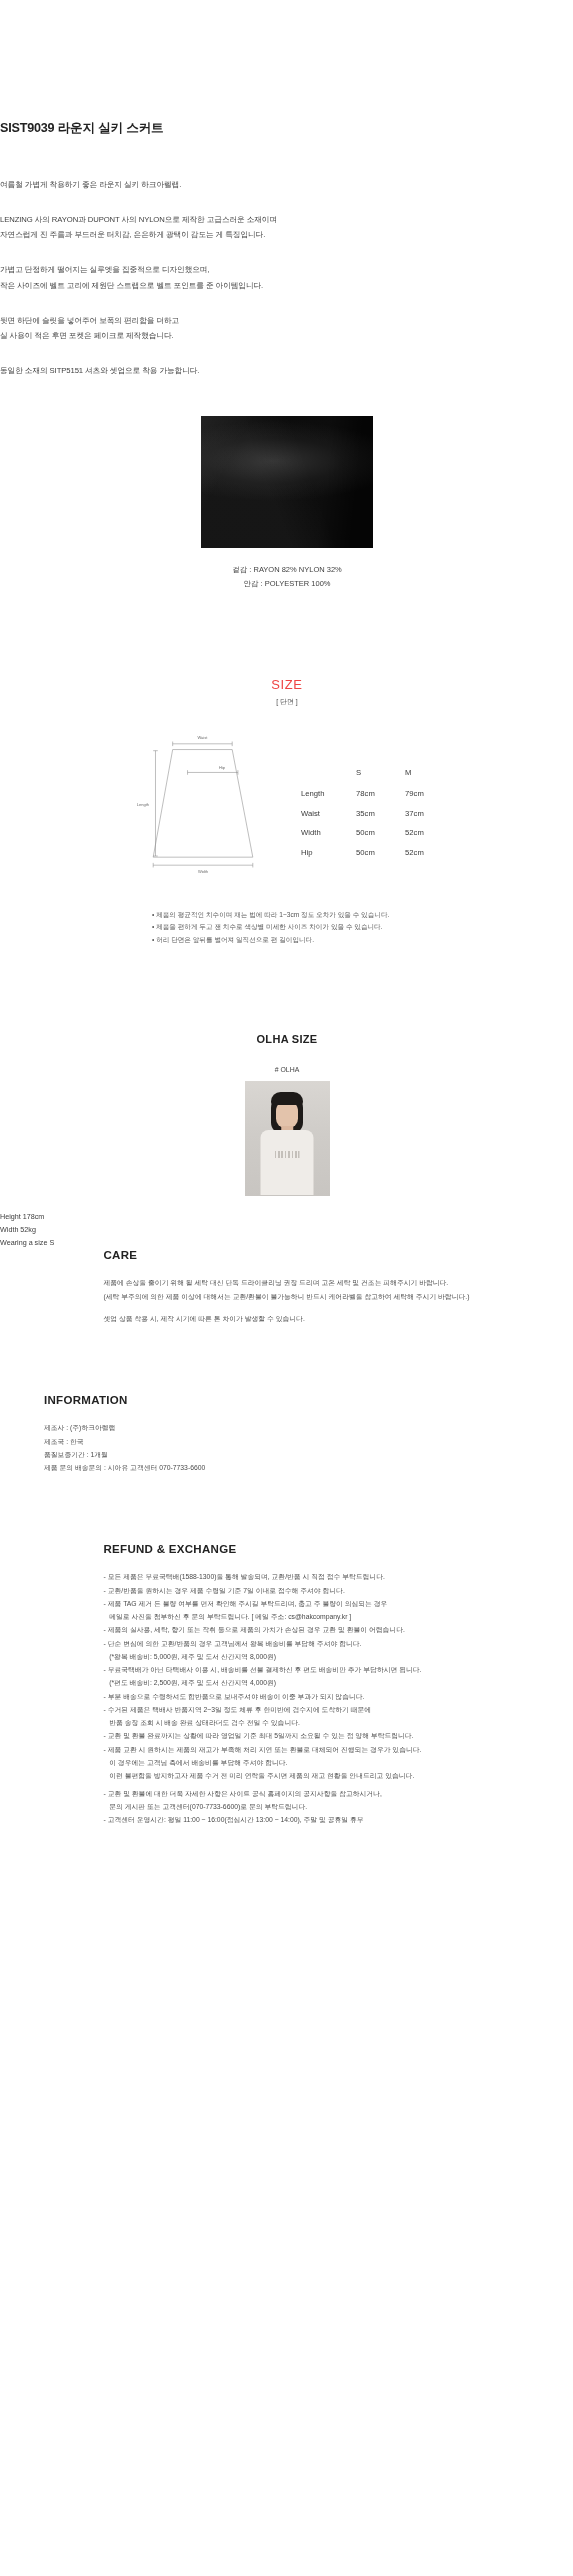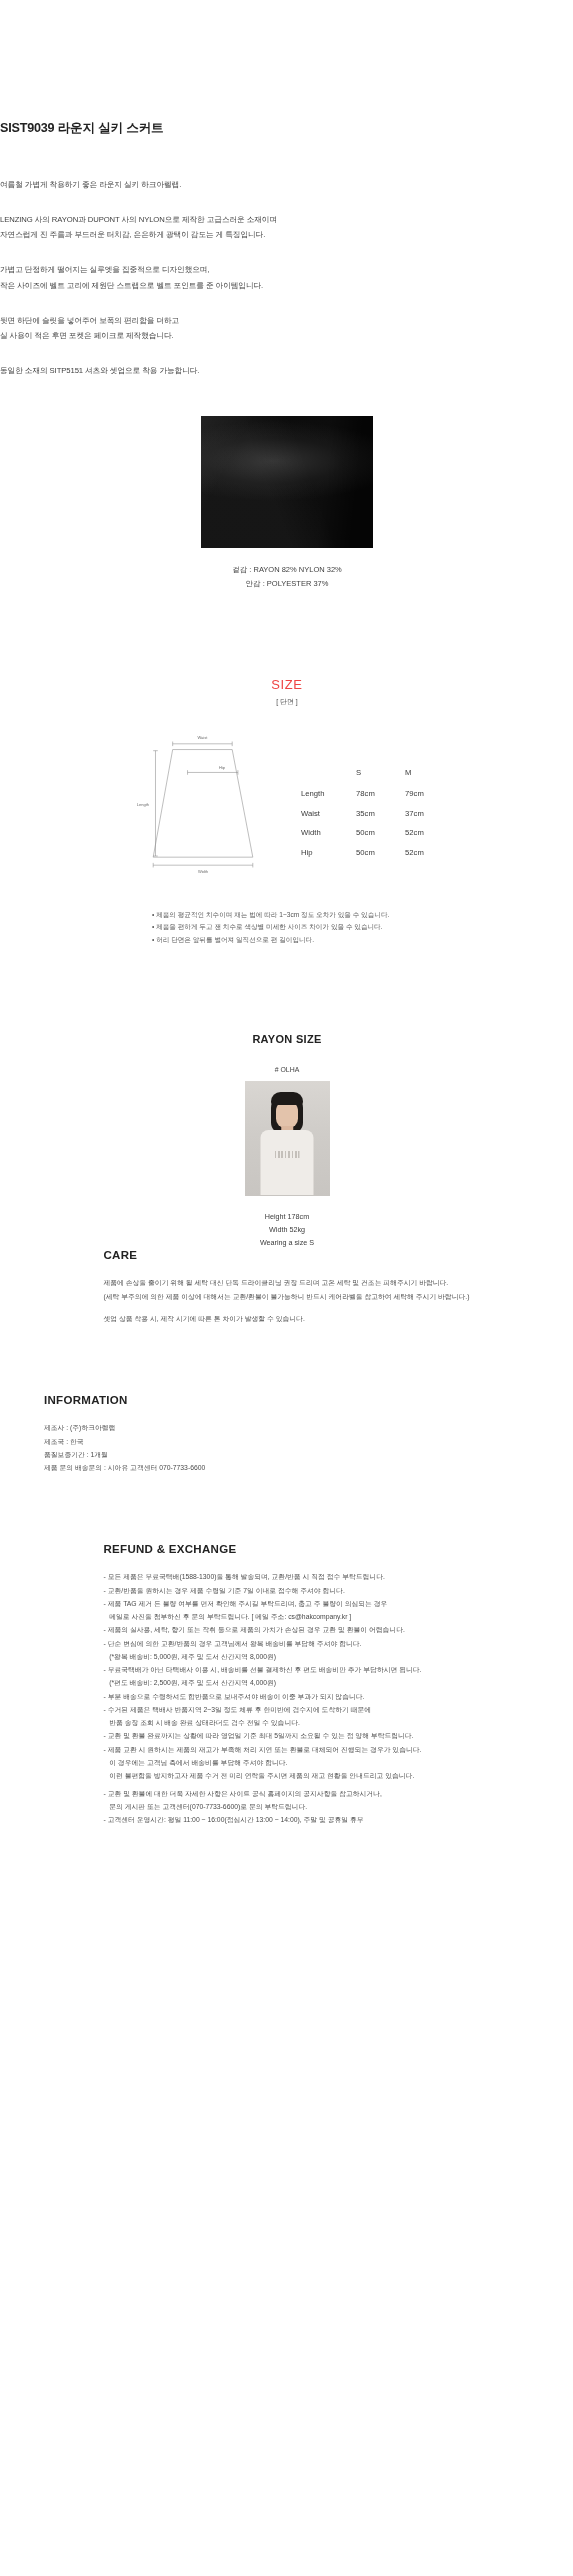--- a/index.html
+++ b/index.html
@@ -204,21 +204,21 @@
     transform: translateX(-50%);
     width: 25px; height: 6.9px;
     background: repeating-linear-gradient(90deg,#b9b4ae 0 1.7px, transparent 1.7px 3.4px);
     opacity: .8;
   }
   .model-specs {
     margin-top: 13.8px;
     font-size: 7.2px;
     line-height: 1.85;
     color: #3b3b3b;
-    text-align: center;
+    text-align: left;
   }
 
   
   .section {
     width: 367px;
     margin: 0 auto;
   }
   .sec-care { }
   .sec-info { margin-top: 69px; margin-left: 44px; }
   .sec-refund { margin-top: 69px; padding-bottom: 103px; }
@@ -257,21 +257,21 @@
     <p class="intro-para" style="white-space:pre-line;">뒷면 하단에 슬릿을 넣어주어 보폭의 편리함을 더하고
 실 사용이 적은 후면 포켓은 페이크로 제작했습니다.</p>
     <p class="intro-para" style="white-space:pre-line;">동일한 소재의 SITP5151 셔츠와 셋업으로 착용 가능합니다.</p>
   </div>
 
   <div class="fabric-wrap">
     <div class="fabric-img"></div>
   </div>
   <div class="fabric-caption">
     <div>겉감 : RAYON 82% NYLON 32%</div>
-    <div>안감 : POLYESTER 37%</div>
+    <div>안감 : POLYESTER 100%</div>
   </div>
 
   <div class="size-section">
     <div class="size-heading">SIZE</div>
     <div class="size-sub">[ 단면 ]</div>
 
     <div class="size-body">
       <div class="diagram">
         <svg width="166" height="149" viewBox="0 0 290 260">
 
@@ -333,21 +333,21 @@
     </div>
 
     <div class="size-notes">
       <div>• 제품의 평균적인 치수이며 재는 법에 따라 1~3cm 정도 오차가 있을 수 있습니다.</div>
       <div>• 제품을 편하게 두고 잰 치수로 색상별 미세한 사이즈 차이가 있을 수 있습니다.</div>
       <div>• 허리 단면은 앞뒤를 벌어져 일직선으로 편 길이입니다.</div>
     </div>
   </div>
 
   <div class="model-section">
-    <div class="model-heading">RAYON SIZE</div>
+    <div class="model-heading">OLHA SIZE</div>
     <div class="model-tag"># OLHA</div>
     <div class="model-photo">
       <div class="m-hair"></div>
       <div class="m-face"></div>
       <div class="m-fringe"></div>
       <div class="m-neck"></div>
       <div class="m-body"></div>
       <div class="m-print"></div>
     </div>
     <div class="model-specs">

